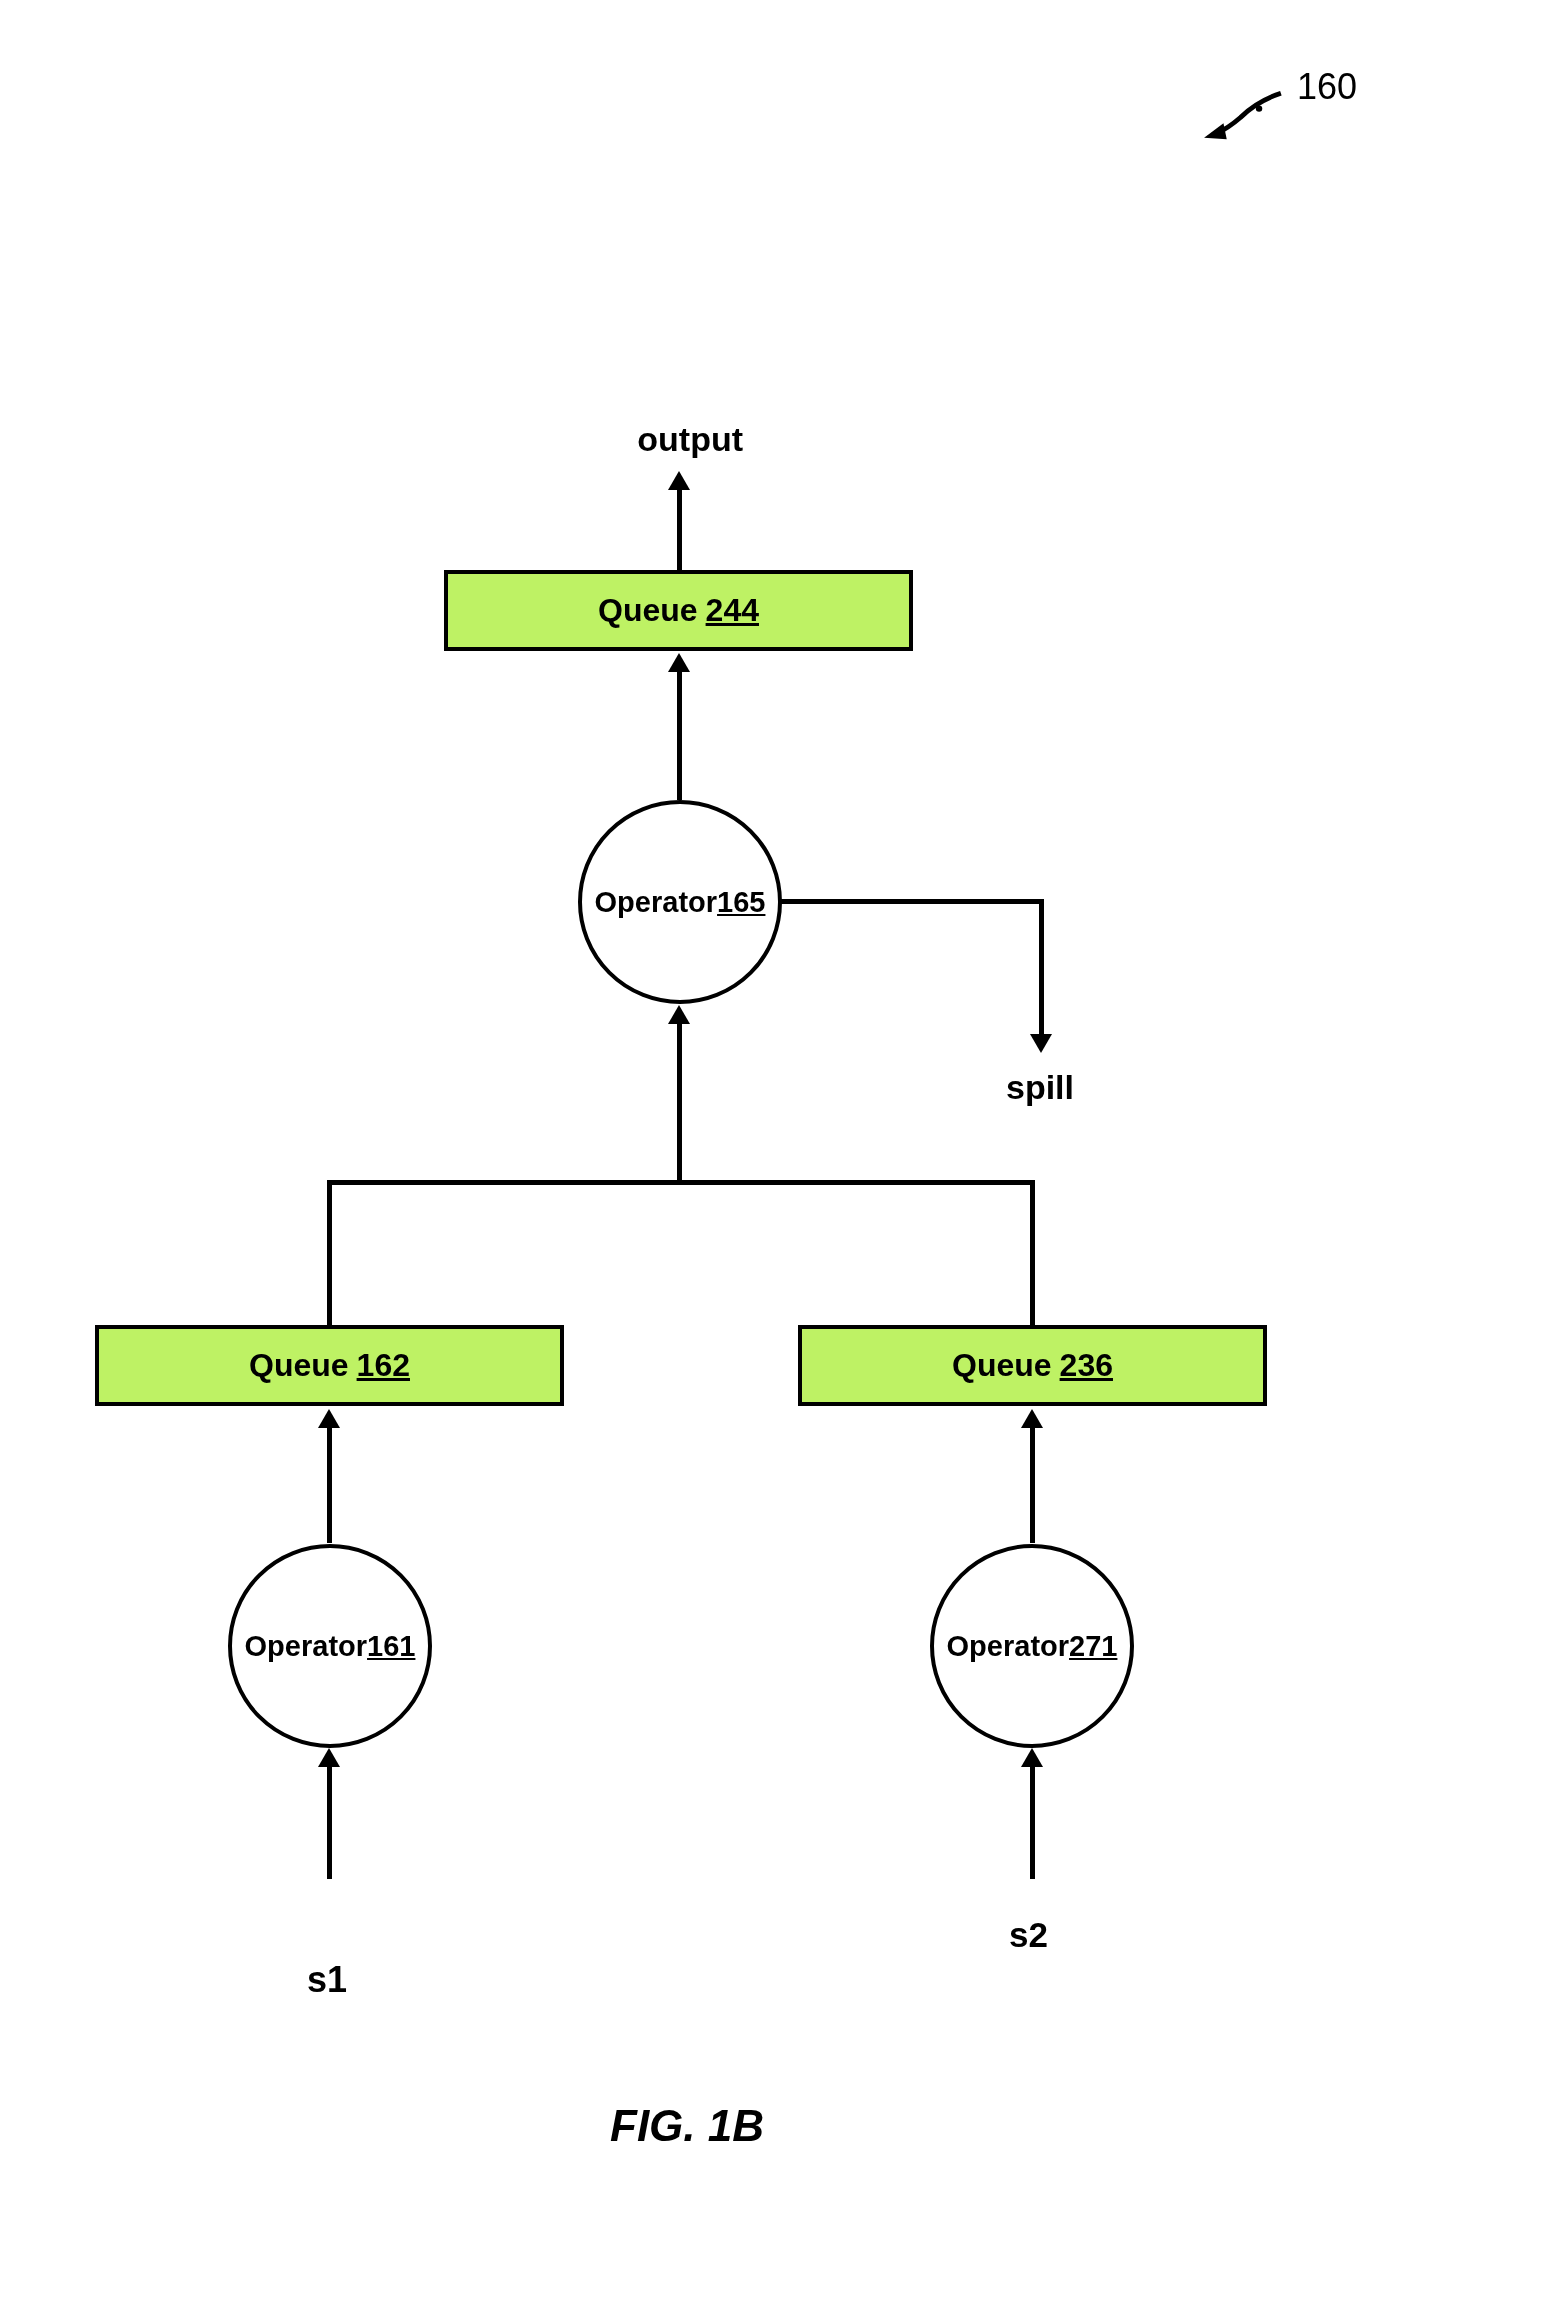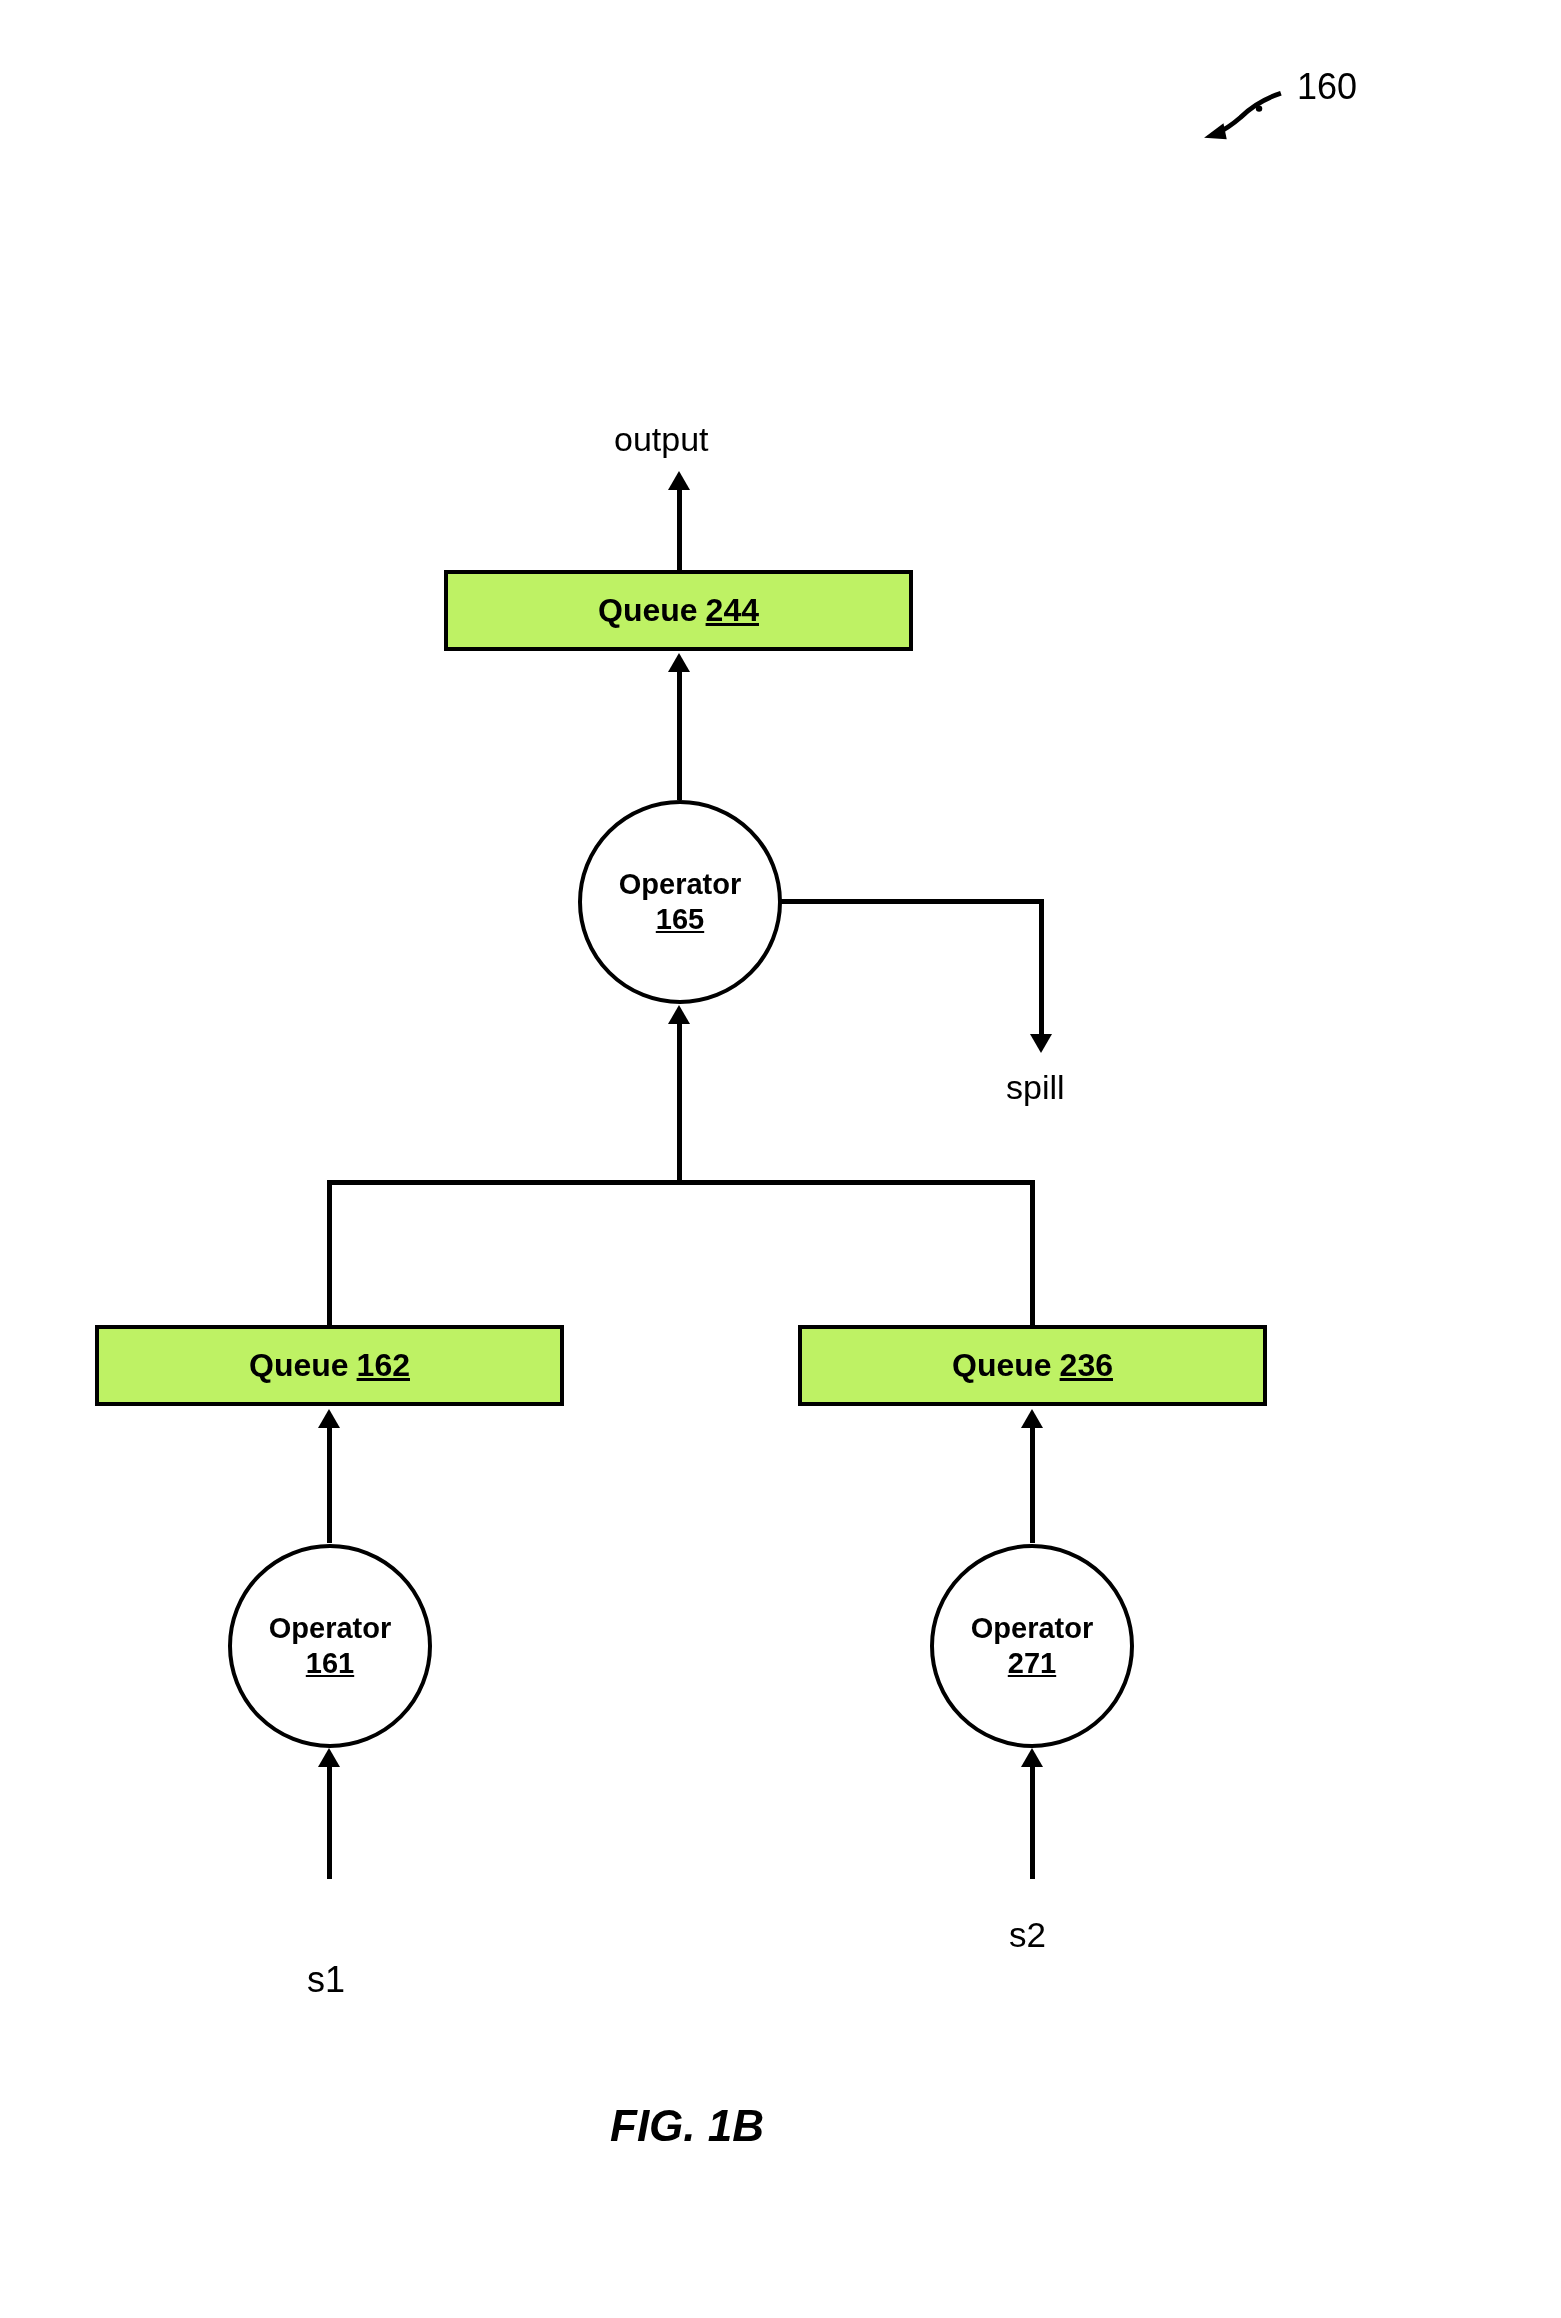--- a/index.html
+++ b/index.html
@@ -16,23 +16,23 @@
     }
     .canvas {
       position: absolute;
       top: 0;
       left: 0;
       width: 1561px;
       height: 2205px;
     }
     .label {
       position: absolute;
-      font-weight: normal;
+      font-weight: bold;
       color: #000;
-      text-align: left;
+      text-align: right;
     }
     .figure-ref {
       position: absolute;
       font-size: 36px;
       font-weight: 400;
       color: #000;
     }
     .queue-box {
       position: absolute;
       background: #bef264;
@@ -47,21 +47,21 @@
     .queue-box .num {
       text-decoration: underline;
       margin-left: 8px;
     }
     .operator-circle {
       position: absolute;
       background: #fff;
       border: 4px solid #000;
       border-radius: 50%;
       display: flex;
-      flex-direction: column;
+      flex-direction: row;
       align-items: center;
       justify-content: center;
       font-size: 29px;
       font-weight: bold;
       color: #000;
       line-height: 1.2;
     }
     .operator-circle .num {
       text-decoration: underline;
     }

